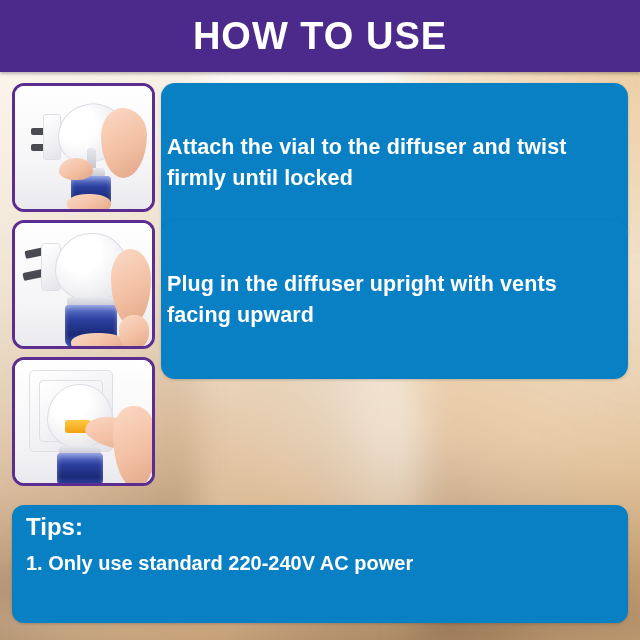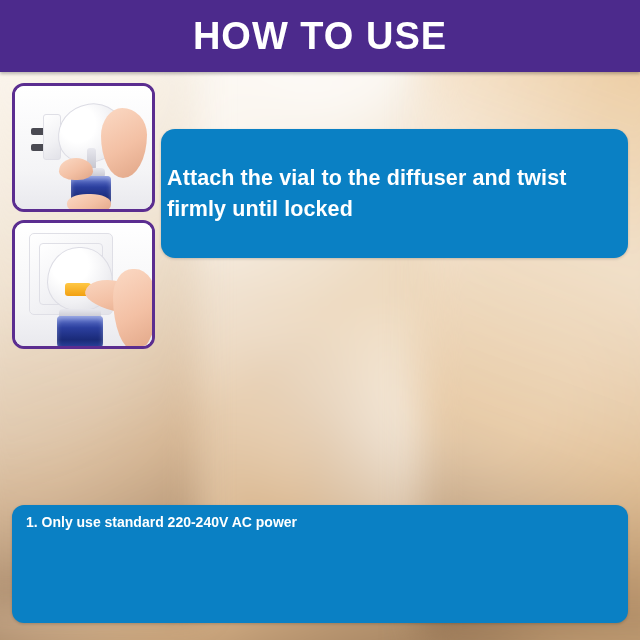--- a/index.html
+++ b/index.html
@@ -166,29 +166,28 @@
     background: linear-gradient(180deg, #ffc845 0%, #f2a011 100%);
     border-radius: 3px;
   }
 
   
   .panel {
     position: absolute;
     left: 161px;
     top: 3px;
     right: 12px;
-    height: 129px;
+    height: 159px;
     background: #0a80c4;
     border-radius: 14px;
     display: flex;
     align-items: center;
     box-sizing: border-box;
     padding: 0 16px 0 6px;
     box-shadow: 0 1px 3px rgba(0,0,0,0.18);
-    margin-top: 46px;
   }
   .panel-text {
     color: #ffffff;
     font-size: 21.5px;
     font-weight: bold;
     line-height: 1.42;
     letter-spacing: 0.1px;
   }
 
   
@@ -206,21 +205,21 @@
   }
   .tips-heading {
     color: #ffffff;
     font-size: 24px;
     font-weight: bold;
     line-height: 1.2;
     margin-bottom: 8px;
   }
   .tip-line {
     color: #ffffff;
-    font-size: 14px;
+    font-size: 20px;
     font-weight: bold;
     line-height: 1.3;
     margin-bottom: 7px;
   }
 </style>
 </head>
 <body>
 
 <div id="page">
 
@@ -247,35 +246,54 @@
           <div class="skin" style="left:86px;top:22px;width:46px;height:70px;border-radius:46% 54% 52% 48%/40% 38% 62% 60%;"></div>
           <div class="skin" style="left:44px;top:72px;width:34px;height:22px;border-radius:50% 50% 46% 46%/60% 60% 40% 40%;"></div>
           <div class="skin" style="left:52px;top:108px;width:44px;height:20px;border-radius:46%;"></div>
         </div>
       </div>
       <div class="panel">
         <div class="panel-text">Attach the vial to the diffuser and twist firmly until locked</div>
       </div>
     </div>
 
+    <div class="step-row">
+      <div class="thumb">
+        <div class="thumb-art">
+          <div class="plug-pin" style="left:10px;top:26px;width:20px;height:8px;transform:rotate(-12deg);"></div>
+          <div class="plug-pin" style="left:8px;top:48px;width:20px;height:8px;transform:rotate(-12deg);"></div>
+          <div class="socket-plate" style="left:26px;top:20px;width:20px;height:48px;"></div>
+          <div class="dev-body" style="left:40px;top:10px;width:74px;height:68px;"></div>
+          <div class="vial-cap" style="left:52px;top:74px;width:48px;height:12px;border-radius:4px;"></div>
+          <div class="vial" style="left:50px;top:82px;width:52px;height:42px;"></div>
+          <div class="skin" style="left:96px;top:26px;width:40px;height:76px;border-radius:48% 52% 50% 50%/38% 40% 60% 62%;"></div>
+          <div class="skin" style="left:56px;top:110px;width:54px;height:20px;border-radius:46%;"></div>
+          <div class="skin" style="left:104px;top:92px;width:30px;height:34px;border-radius:46%;"></div>
+        </div>
+      </div>
+      <div class="panel">
+        <div class="panel-text">Plug in the diffuser upright with vents facing upward</div>
+      </div>
+    </div>
 
     <div class="step-row">
       <div class="thumb">
         <div class="thumb-art">
           <div class="socket-plate" style="left:14px;top:10px;width:84px;height:82px;border-radius:5px;"></div>
           <div class="socket-plate" style="left:24px;top:20px;width:64px;height:62px;border-radius:4px;"></div>
           <div class="dev-body" style="left:32px;top:24px;width:66px;height:64px;"></div>
           <div class="btn-amber" style="left:50px;top:60px;width:26px;height:13px;"></div>
           <div class="vial-cap" style="left:44px;top:86px;width:42px;height:10px;border-radius:4px;"></div>
           <div class="vial" style="left:42px;top:93px;width:46px;height:34px;"></div>
           <div class="skin" style="left:70px;top:58px;width:62px;height:30px;border-radius:50% 40% 40% 50%/60% 50% 50% 40%;transform:rotate(14deg);"></div>
           <div class="skin" style="left:98px;top:46px;width:44px;height:82px;border-radius:44% 50% 46% 50%/34% 40% 60% 66%;"></div>
         </div>
       </div>
     </div>
 
   </div>
 
   <div class="tips">
+    <div class="tips-heading">Tips:</div>
     <div class="tip-line">1. Only use standard 220-240V AC power</div>
   </div>
 
 </div>
 
 </body></html>

